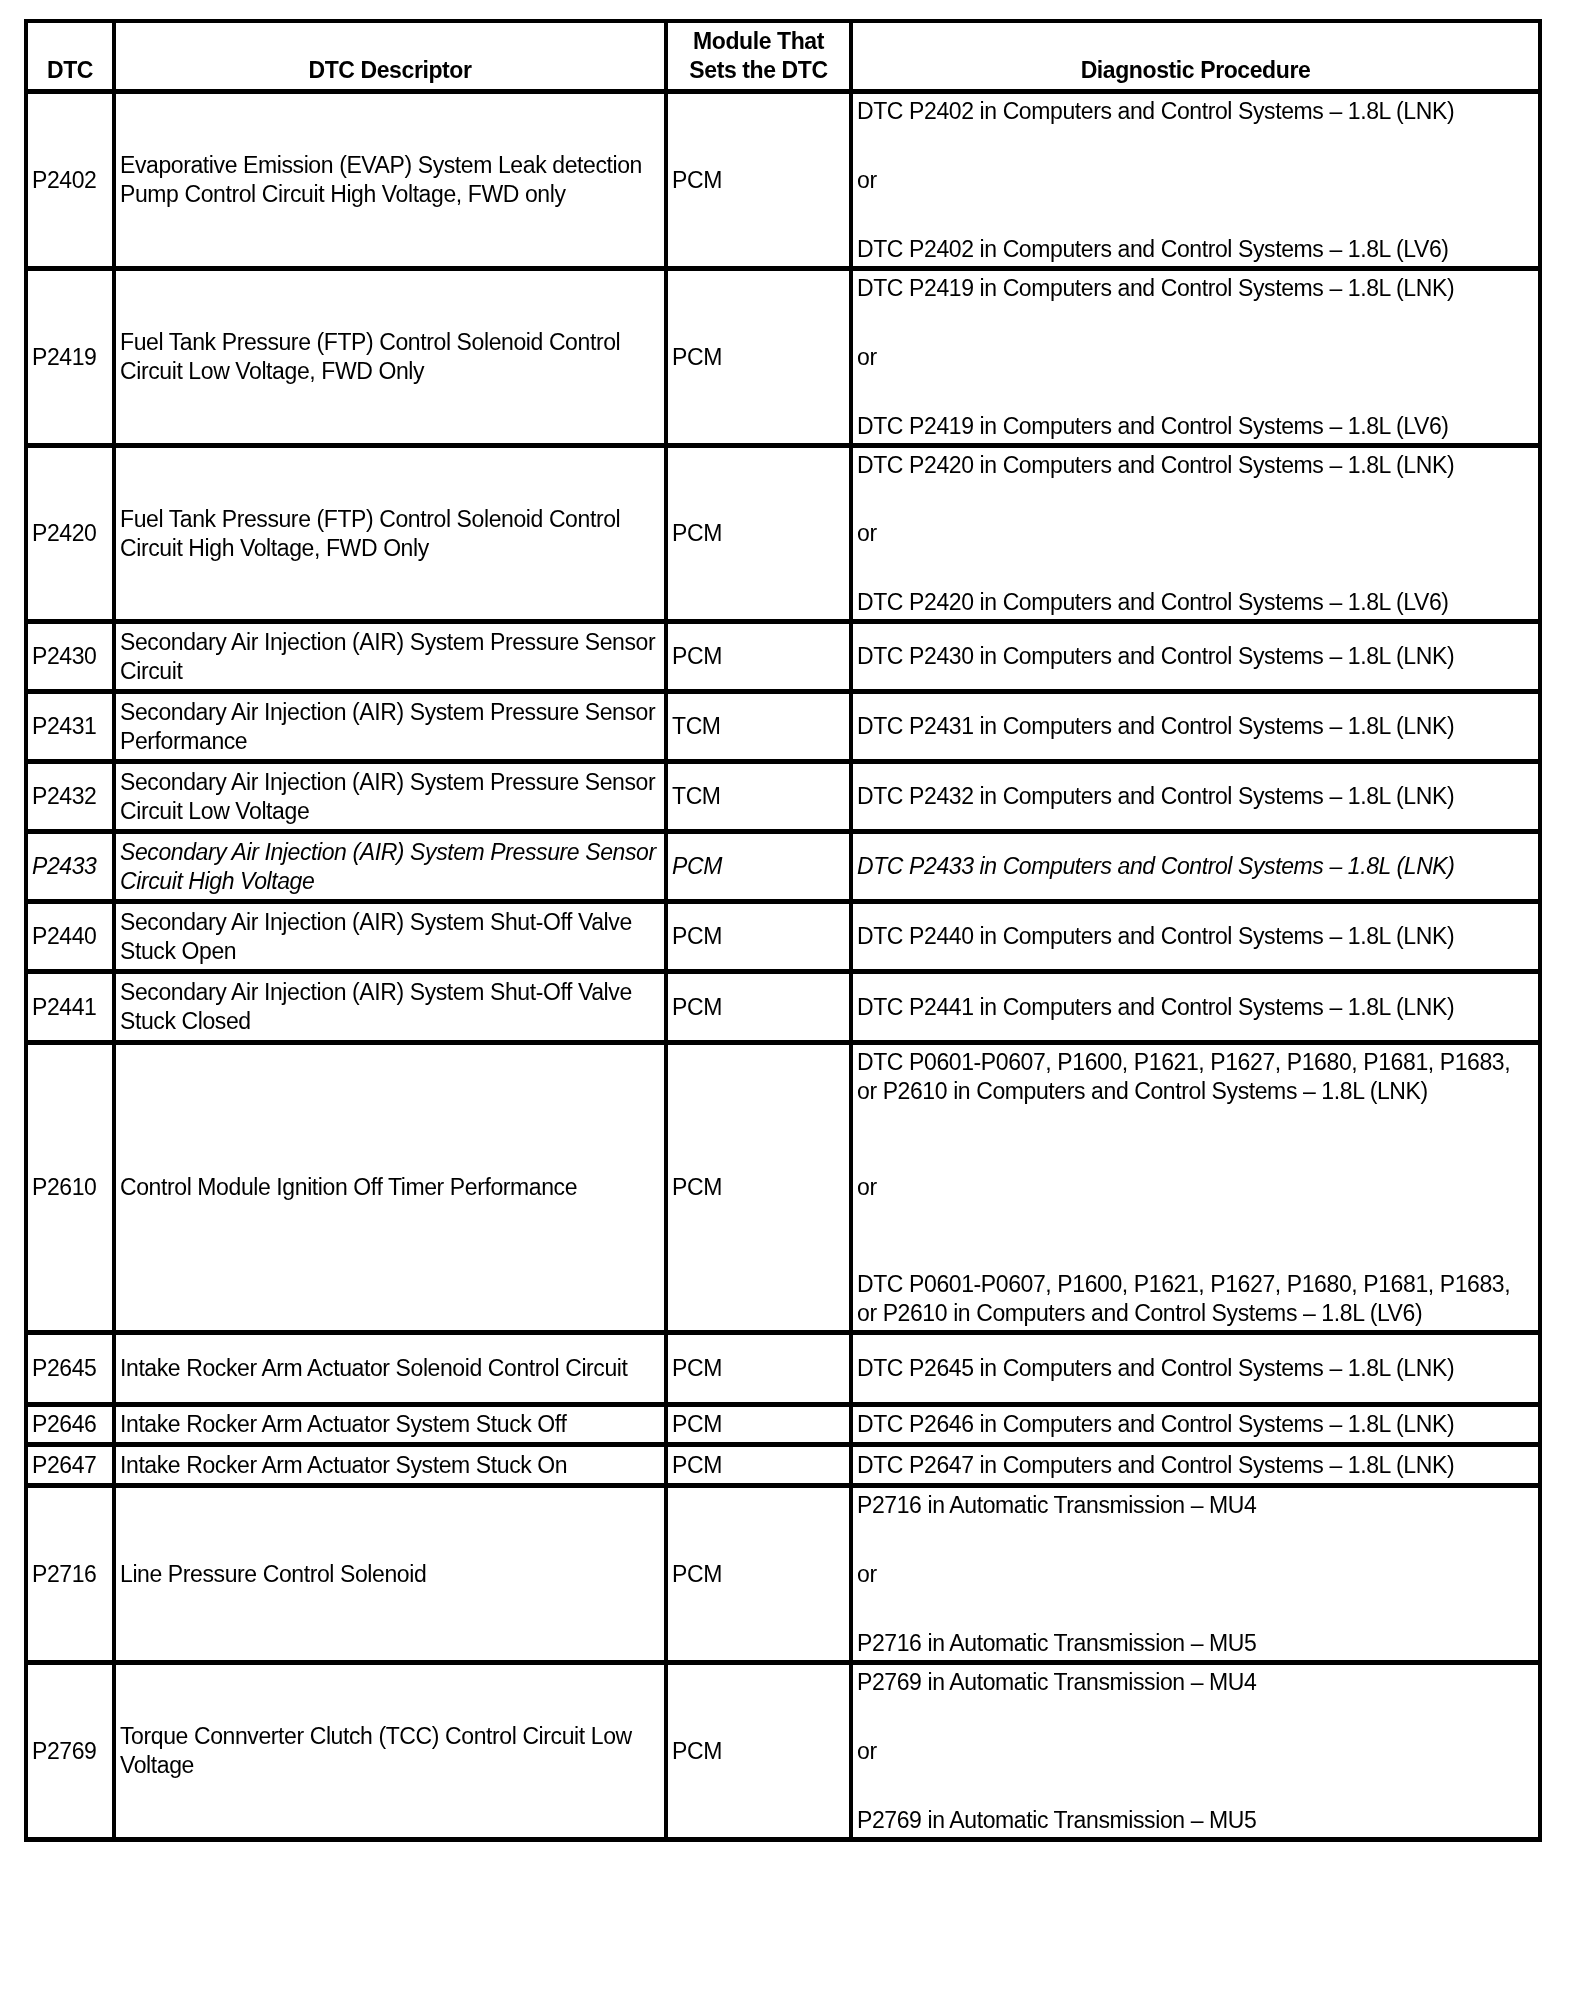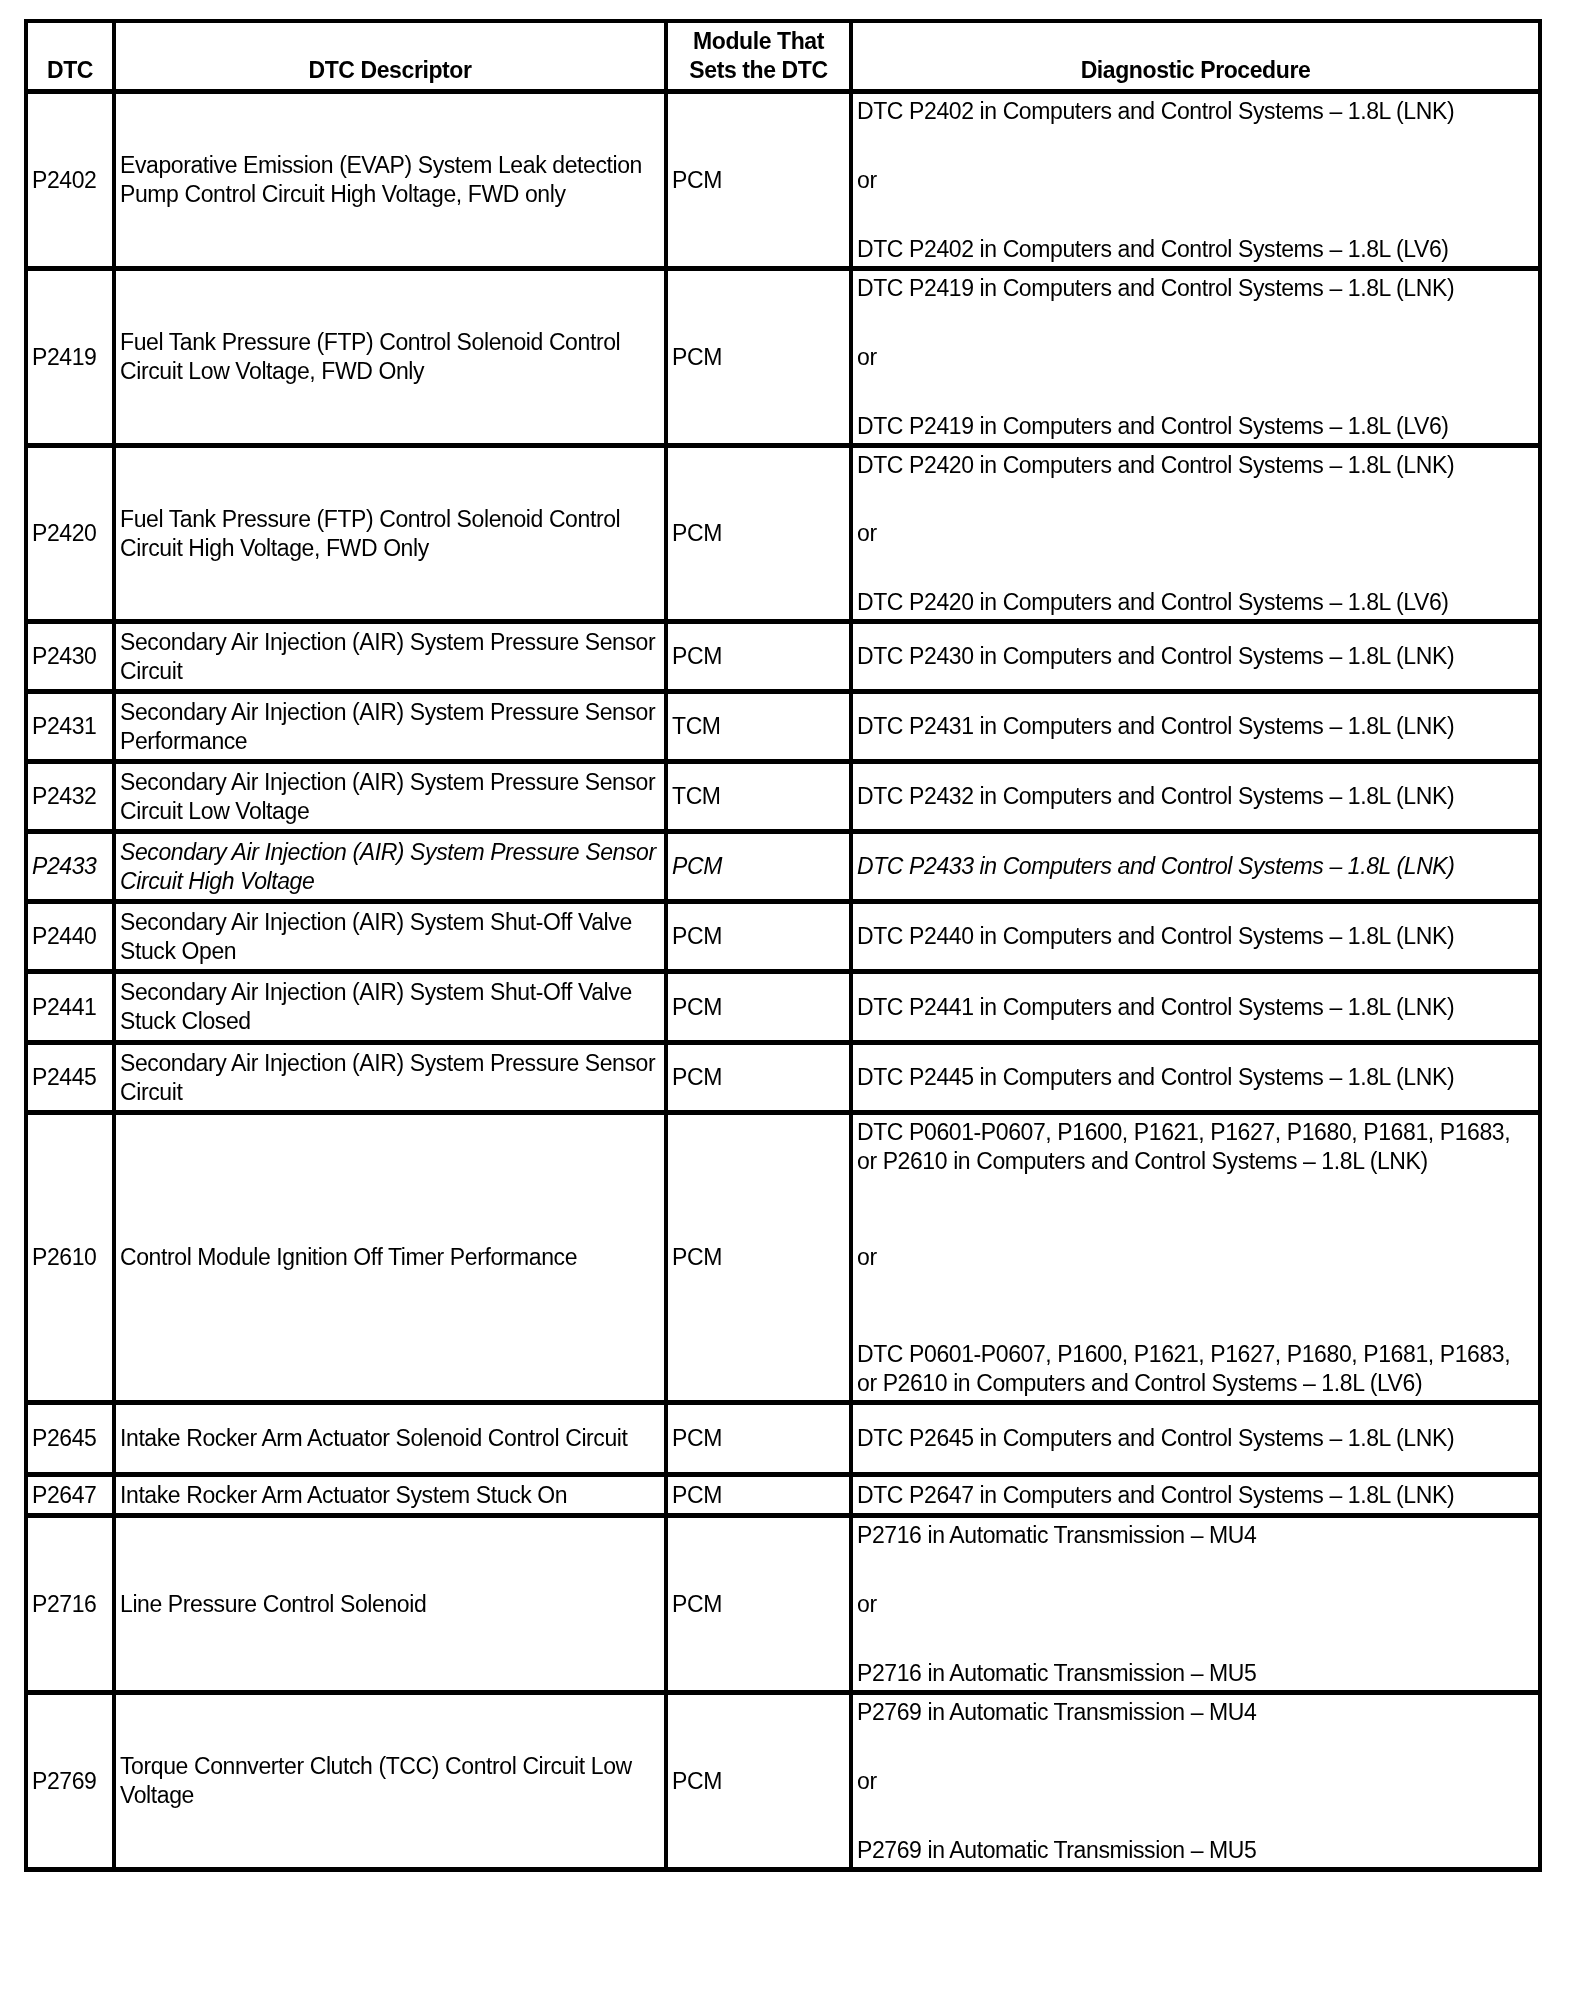--- a/index.html
+++ b/index.html
@@ -123,46 +123,46 @@
         </td>
       </tr>
       <tr class="row" style="height: 71px;">
         <td class="code">P2441</td>
         <td>Secondary Air Injection (AIR) System Shut-Off Valve Stuck Closed</td>
         <td>PCM</td>
         <td style="vertical-align: middle;">
           <span class="proc-line">DTC P2441 in Computers and Control Systems – 1.8L (LNK)</span>
         </td>
       </tr>
-      <tr class="row" style="height: 70px;">
-        <td class="code">P2445</td>
-        <td>Secondary Air Injection (AIR) System Pressure Sensor Circuit</td>
-        <td>PCM</td>
-        <td style="vertical-align: middle;">
-          <span class="proc-line">DTC P2445 in Computers and Control Systems – 1.8L (LNK)</span>
-        </td>
-      </tr>
       <tr class="row" style="height: 290px;">
         <td class="code">P2610</td>
         <td>Control Module Ignition Off Timer Performance</td>
         <td>PCM</td>
         <td>
           <div class="proc-inner" style="height: 280px;">
             <span class="proc-line">DTC P0601-P0607, P1600, P1621, P1627, P1680, P1681, P1683, or P2610 in Computers and Control Systems – 1.8L (LNK)</span>
             <span class="proc-line">or</span>
             <span class="proc-line">DTC P0601-P0607, P1600, P1621, P1627, P1680, P1681, P1683, or P2610 in Computers and Control Systems – 1.8L (LV6)</span>
           </div>
         </td>
       </tr>
       <tr class="row" style="height: 72px;">
         <td class="code">P2645</td>
         <td>Intake Rocker Arm Actuator Solenoid Control Circuit</td>
         <td>PCM</td>
         <td style="vertical-align: middle;">
           <span class="proc-line">DTC P2645 in Computers and Control Systems – 1.8L (LNK)</span>
+        </td>
+      </tr>
+      <tr class="row" style="height: 40px;">
+        <td class="code">P2646</td>
+        <td>Intake Rocker Arm Actuator System Stuck Off</td>
+        <td>PCM</td>
+        <td style="vertical-align: middle;">
+          <span class="proc-line">DTC P2646 in Computers and Control Systems – 1.8L (LNK)</span>
         </td>
       </tr>
       <tr class="row" style="height: 41px;">
         <td class="code">P2647</td>
         <td>Intake Rocker Arm Actuator System Stuck On</td>
         <td>PCM</td>
         <td style="vertical-align: middle;">
           <span class="proc-line">DTC P2647 in Computers and Control Systems – 1.8L (LNK)</span>
         </td>
       </tr>

